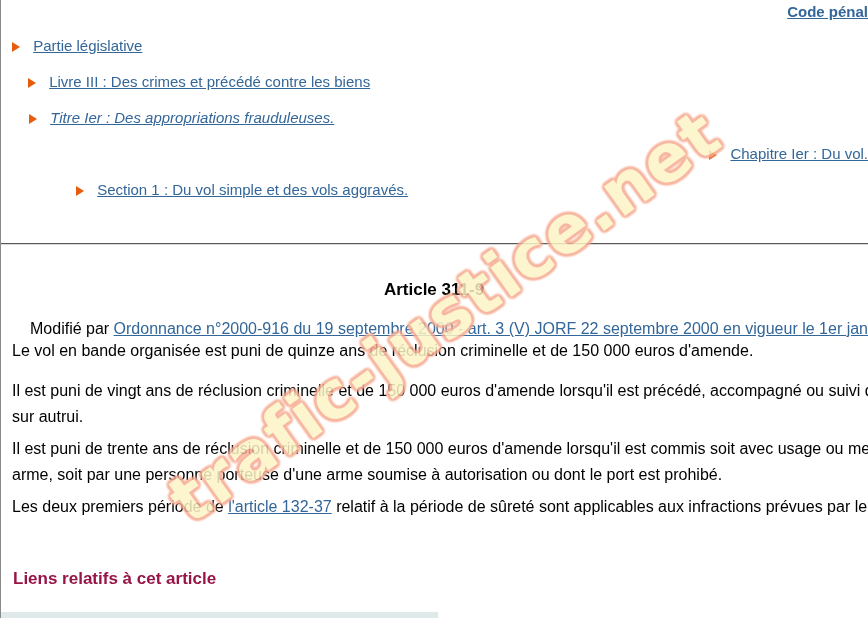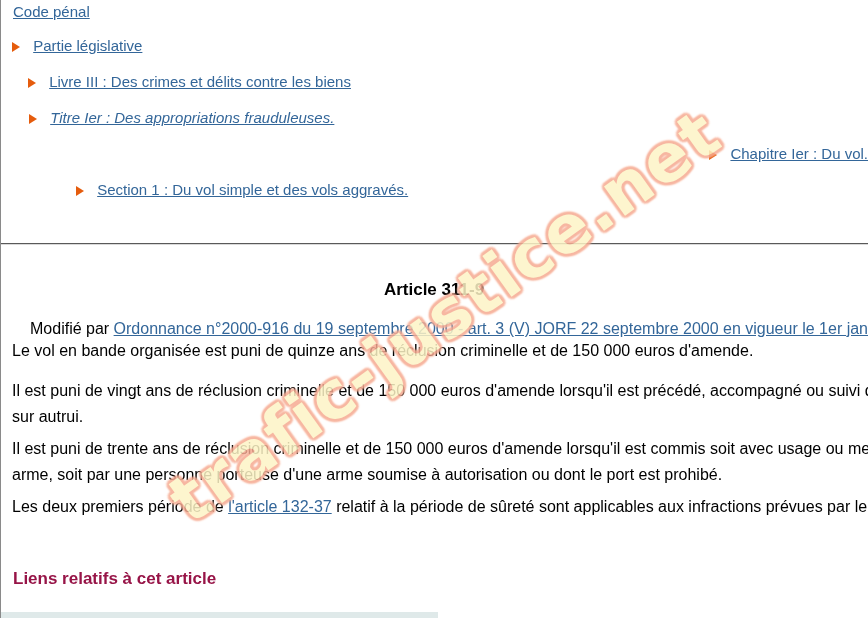--- a/index.html
+++ b/index.html
@@ -37,21 +37,21 @@
       2px -2px 2px var(--wm-outline),
       -2px 2px 2px var(--wm-outline),
       0 3px 2px var(--wm-outline),
       0 -3px 2px var(--wm-outline),
       3px 0 2px var(--wm-outline),
       -3px 0 2px var(--wm-outline);
     white-space:nowrap;
   }
   
   .code-title{
-    margin:3px 0 8px 13px;font-size:15px;font-weight:normal;
+    margin:3px 0 8px 13px;font-size:15px;font-weight:bold;text-align:right;
   }
   a,.link{color:var(--link-blue);text-decoration:underline;cursor:pointer;}
   
   .crumb{font-size:15px;white-space:nowrap;}
   .crumb .arrow{
     display:inline-block;width:0;height:0;margin-right:9px;
     border-left:8px solid var(--arrow-orange);
     border-top:5px solid transparent;
     border-bottom:5px solid transparent;
     vertical-align:-1px;
@@ -101,21 +101,21 @@
       <span class="link">Code pénal</span>
     </div>
 
     <div class="crumb crumb-1">
       <span class="arrow"></span>
       <span class="link">Partie législative</span>
     </div>
 
     <div class="crumb crumb-2">
       <span class="arrow"></span>
-      <span class="link">Livre III : Des crimes et délits contre les biens</span>
+      <span class="link">Livre III : Des crimes et précédé contre les biens</span>
     </div>
 
     <div class="crumb crumb-3">
       <span class="arrow"></span>
       <span class="link">Titre Ier : Des appropriations frauduleuses.</span>
     </div>
 
     <div class="crumb crumb-4">
       <span class="arrow"></span>
       <span class="link">Chapitre Ier : Du vol.</span>

